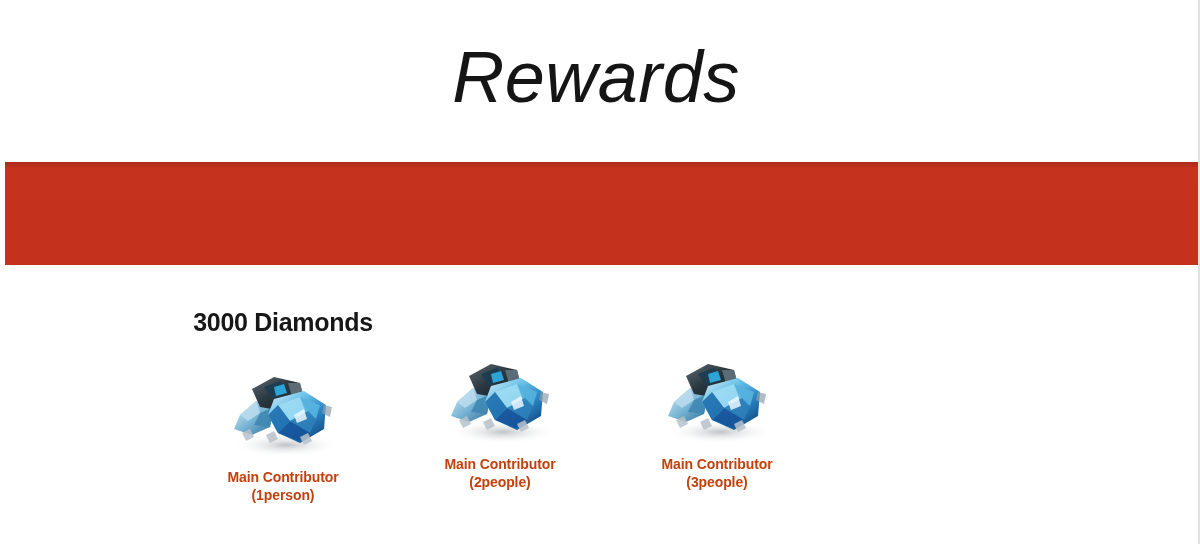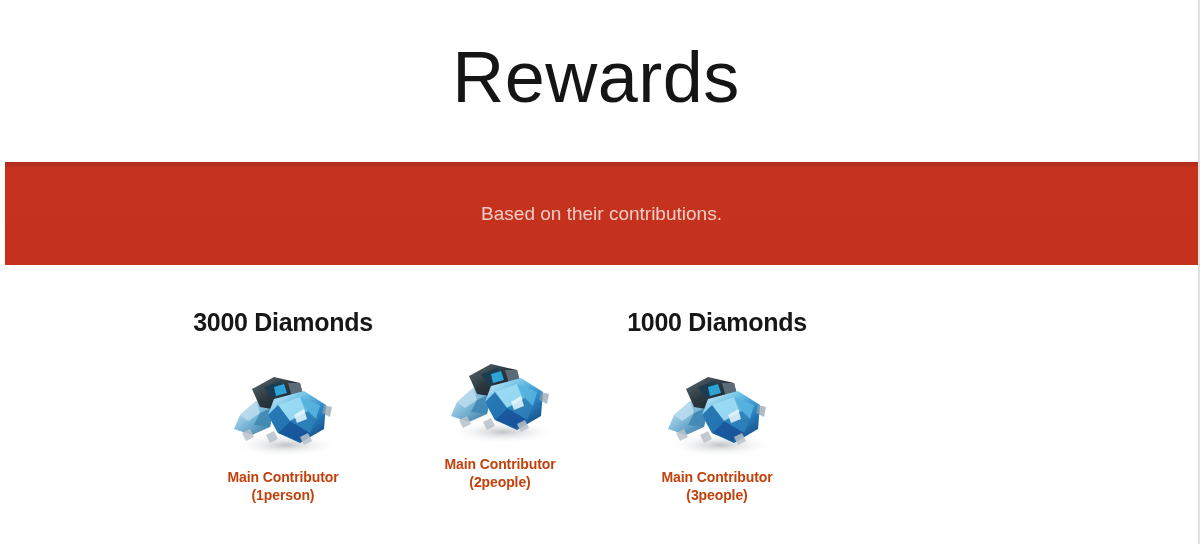--- a/index.html
+++ b/index.html
@@ -28,20 +28,21 @@
   
   .title-area {
     position: absolute;
     left: 0;
     top: 0;
     width: 1192px;
     height: 160px;
     display: flex;
     align-items: center;
     justify-content: center;
+    font-style: italic;
   }
   .page-title {
     font-family: "Liberation Sans", sans-serif;
     font-size: 72px;
     font-weight: 400;
     color: #151515;
     letter-spacing: 0.5px;
     line-height: 1;
     margin: 0;
     padding-bottom: 6px;
@@ -143,21 +144,20 @@
 </head>
 <body>
 
 <div id="page">
 
   <div class="title-area">
     <h1 class="page-title">Rewards</h1>
   </div>
 
   <div class="banner">
-    <div class="banner-subtitle">Based on their contributions.</div>
   </div>
 
   <div class="prizes">
 
     <div class="prize-col">
       <div class="prize-amount">3000 Diamonds</div>
       <div class="gem-wrap">
         <svg viewBox="0 0 150 108" xmlns="http://www.w3.org/2000/svg">
           <defs>
             <linearGradient id="gDark1" x1="0" y1="0" x2="1" y2="1">
@@ -274,21 +274,20 @@
           </g>
         </svg>
       </div>
       <div class="prize-role">
         <span>Main Contributor</span>
         <span class="role-count">(2people)</span>
       </div>
     </div>
 
     <div class="prize-col">
-      <div class="prize-amount">1000 Diamonds</div>
       <div class="gem-wrap">
         <svg viewBox="0 0 150 108" xmlns="http://www.w3.org/2000/svg">
           <defs>
             <linearGradient id="gDark3" x1="0" y1="0" x2="1" y2="1">
               <stop offset="0%" stop-color="#5d6a72"></stop>
               <stop offset="45%" stop-color="#2b3840"></stop>
               <stop offset="100%" stop-color="#10181d"></stop>
             </linearGradient>
             <linearGradient id="gBig3" x1="0.1" y1="0" x2="0.9" y2="1">
               <stop offset="0%" stop-color="#cfe9f7"></stop>

